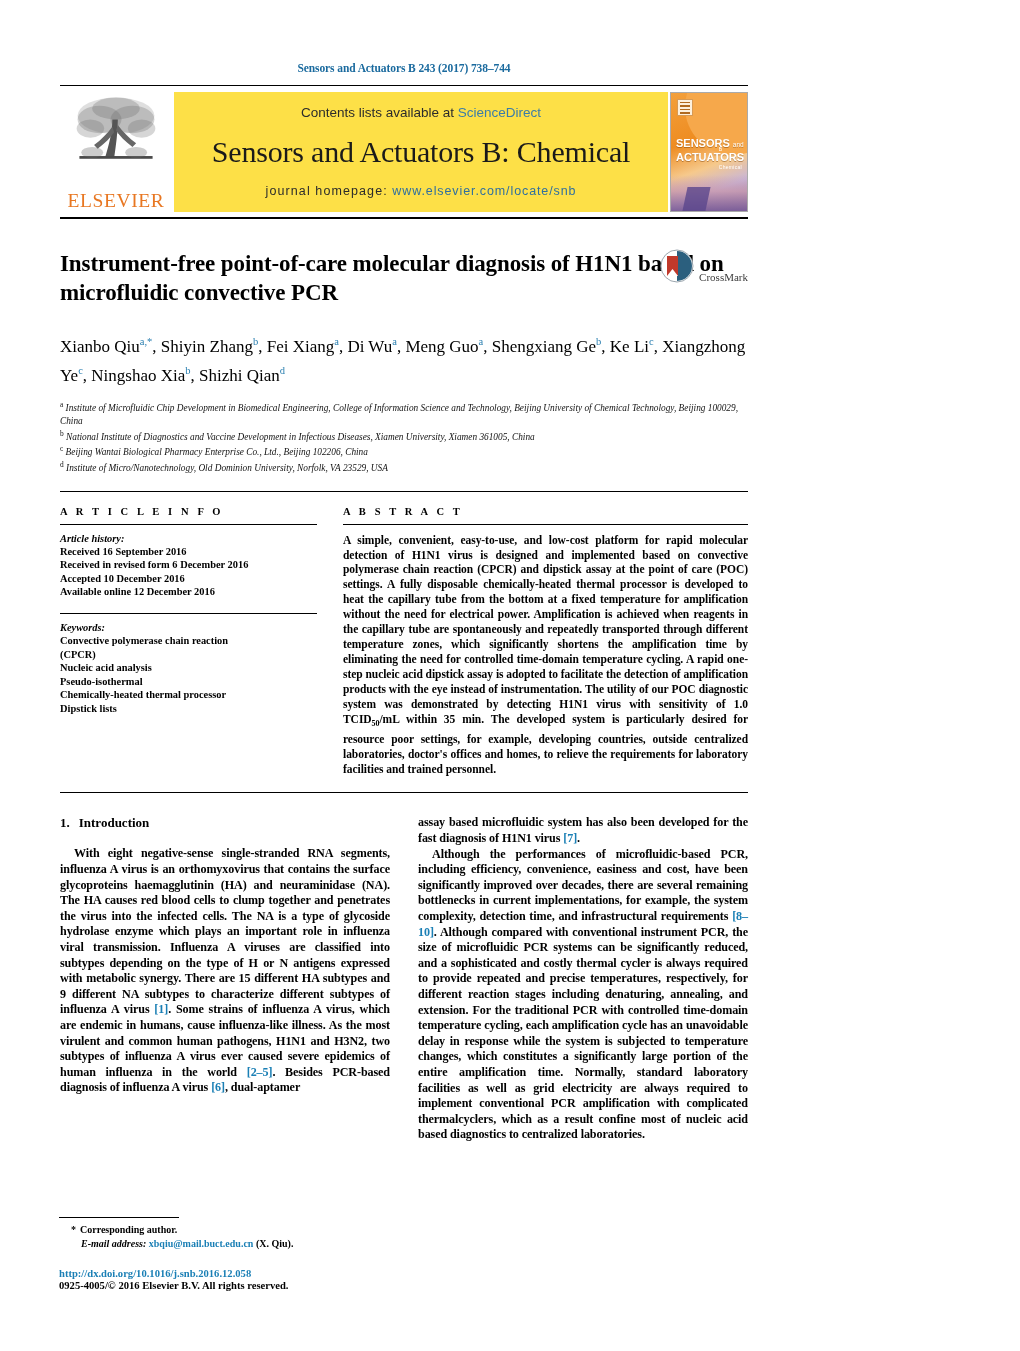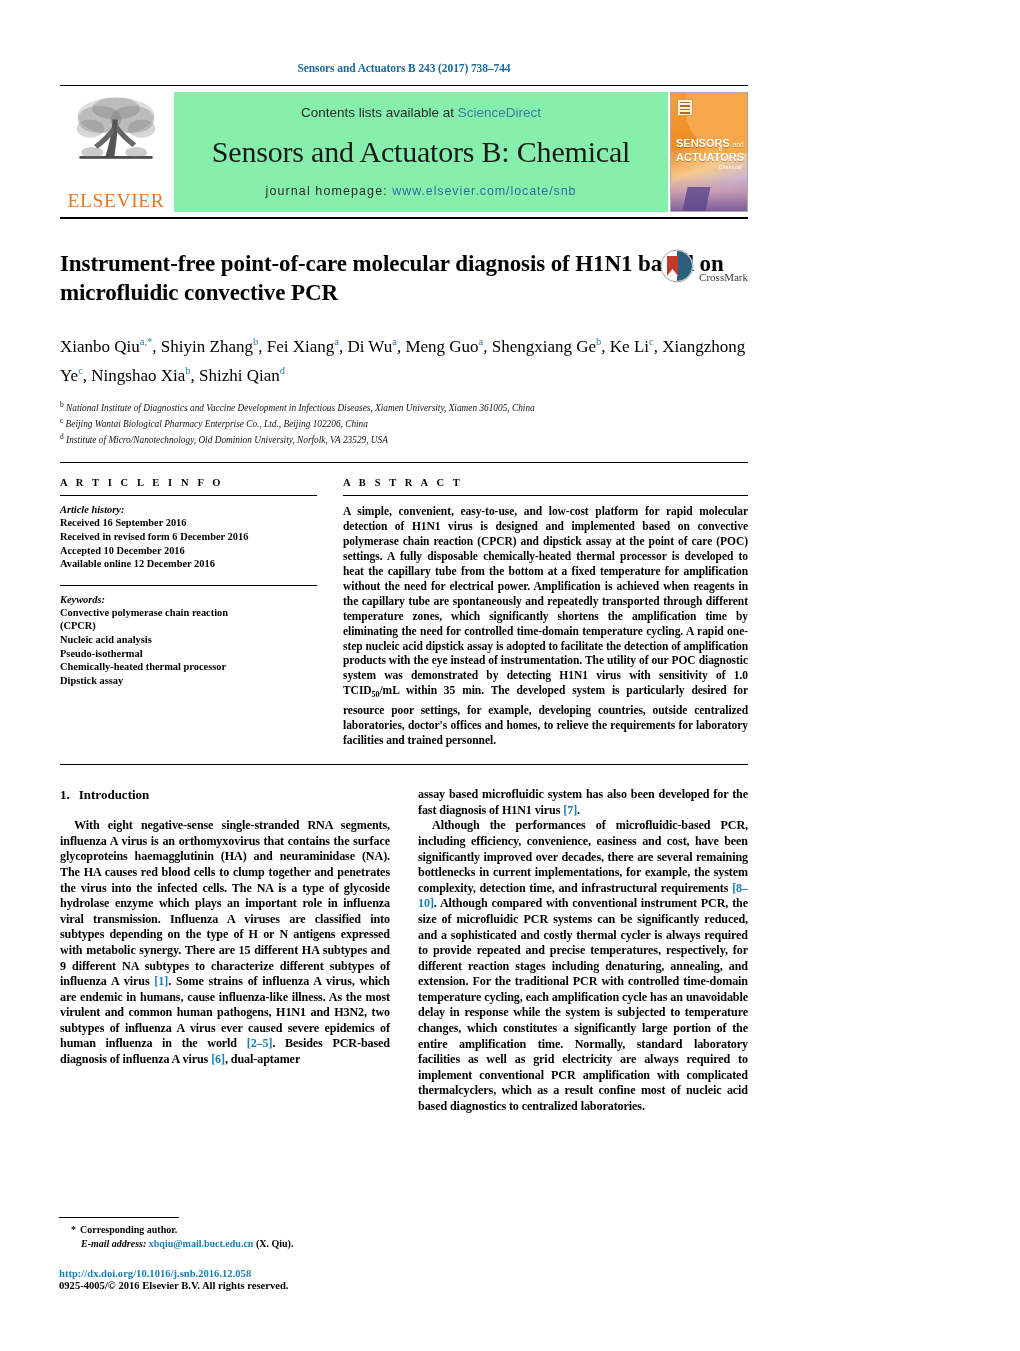--- a/index.html
+++ b/index.html
@@ -58,21 +58,21 @@
   .elsevier-word {
     font-family: "Liberation Serif", serif;
     font-size: 19.5px;
     letter-spacing: 0.6px;
     color: #E87722;
     line-height: 1;
     margin-top: 18px;
   }
   .masthead-center {
     flex: 1 1 auto;
-    background: #86efac;
+    background: #fde047;
     display: flex;
     flex-direction: column;
     align-items: center;
     justify-content: space-between;
     padding: 13px 0 14px 0;
     margin: 0 2px;
   }
   .contents-line {
     font-size: 13.5px;
     color: #2b2b2b;
@@ -395,20 +395,21 @@
         <path d="M7 27 L12.5 20 L18 27 Z" fill="#ffffff"></path>
       </svg>
       <span class="crossmark-label">CrossMark</span>
     </div>
     <h1 class="article-title">Instrument-free point-of-care molecular diagnosis of H1N1 based on microfluidic convective PCR</h1>
   </div>
 
   <div class="authors">Xianbo Qiu<sup>a,*</sup>, Shiyin Zhang<sup>b</sup>, Fei Xiang<sup>a</sup>, Di Wu<sup>a</sup>, Meng Guo<sup>a</sup>, Shengxiang Ge<sup>b</sup>, Ke Li<sup>c</sup>, Xiangzhong Ye<sup>c</sup>, Ningshao Xia<sup>b</sup>, Shizhi Qian<sup>d</sup></div>
 
   <div class="affiliations">
+    <div class="aff"><sup>a</sup> <span>Institute of Microfluidic Chip Development in Biomedical Engineering, College of Information Science and Technology, Beijing University of Chemical Technology, Beijing 100029, China</span></div>
     <div class="aff"><sup>b</sup> <span>National Institute of Diagnostics and Vaccine Development in Infectious Diseases, Xiamen University, Xiamen 361005, China</span></div>
     <div class="aff"><sup>c</sup> <span>Beijing Wantai Biological Pharmacy Enterprise Co., Ltd., Beijing 102206, China</span></div>
     <div class="aff"><sup>d</sup> <span>Institute of Micro/Nanotechnology, Old Dominion University, Norfolk, VA 23529, USA</span></div>
   </div>
 
   <div class="info-rule-top"></div>
 
   <div class="info-abstract">
 
     <div class="col-info">
@@ -420,21 +421,21 @@
       <div class="info-line">Accepted 10 December 2016</div>
       <div class="info-line">Available online 12 December 2016</div>
       <div class="thin-rule" style="margin-top:14px"></div>
       <div class="kw-block">
         <div class="info-sub">Keywords:</div>
         <div class="info-line">Convective polymerase chain reaction</div>
         <div class="info-line">(CPCR)</div>
         <div class="info-line">Nucleic acid analysis</div>
         <div class="info-line">Pseudo-isothermal</div>
         <div class="info-line">Chemically-heated thermal processor</div>
-        <div class="info-line">Dipstick assay</div>
+        <div class="info-line">Dipstick lists</div>
       </div>
     </div>
 
     <div class="col-abstract">
       <div class="section-label">A B S T R A C T</div>
       <div class="thin-rule"></div>
       <div class="abstract-text">A simple, convenient, easy-to-use, and low-cost platform for rapid molecular detection of H1N1 virus is designed and implemented based on convective polymerase chain reaction (CPCR) and dipstick assay at the point of care (POC) settings. A fully disposable chemically-heated thermal processor is developed to heat the capillary tube from the bottom at a fixed temperature for amplification without the need for electrical power. Amplification is achieved when reagents in the capillary tube are spontaneously and repeatedly transported through different temperature zones, which significantly shortens the amplification time by eliminating the need for controlled time-domain temperature cycling. A rapid one-step nucleic acid dipstick assay is adopted to facilitate the detection of amplification products with the eye instead of instrumentation. The utility of our POC diagnostic system was demonstrated by detecting H1N1 virus with sensitivity of 1.0 TCID<sub style="font-size:8px">50</sub>/mL within 35 min. The developed system is particularly desired for resource poor settings, for example, developing countries, outside centralized laboratories, doctor's offices and homes, to relieve the requirements for laboratory facilities and trained personnel.</div>
     </div>
   </div>
 

